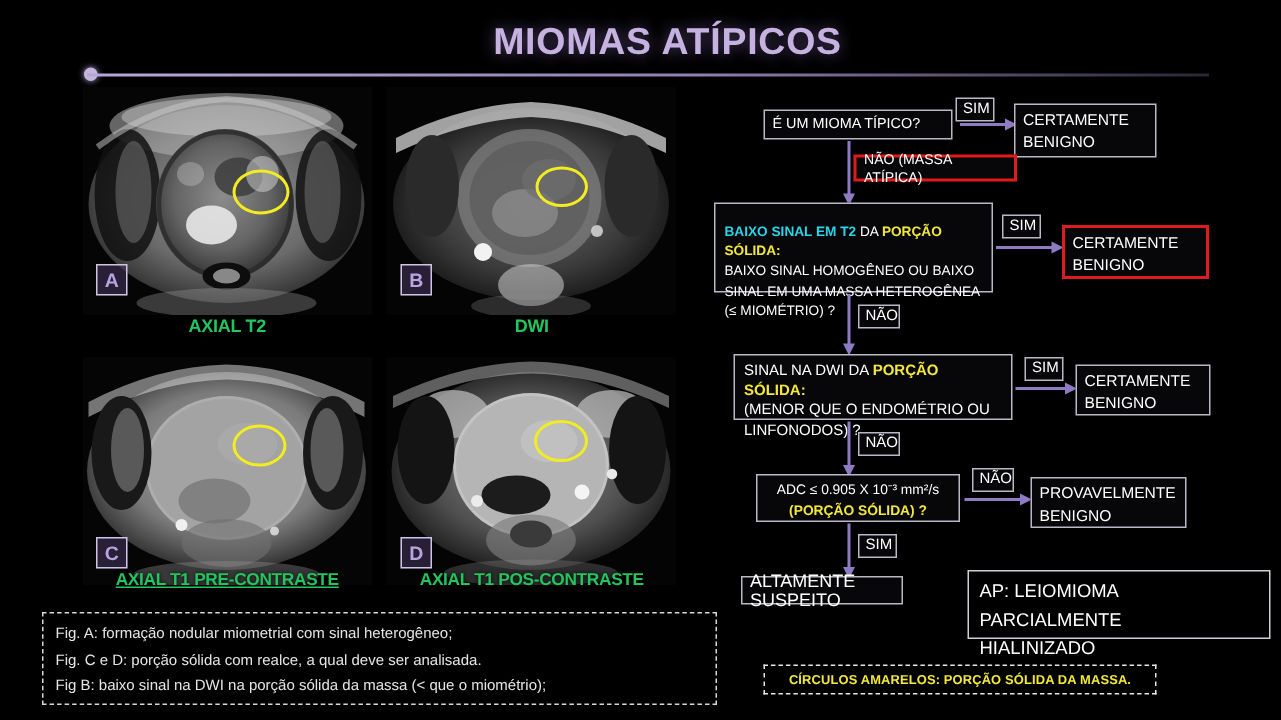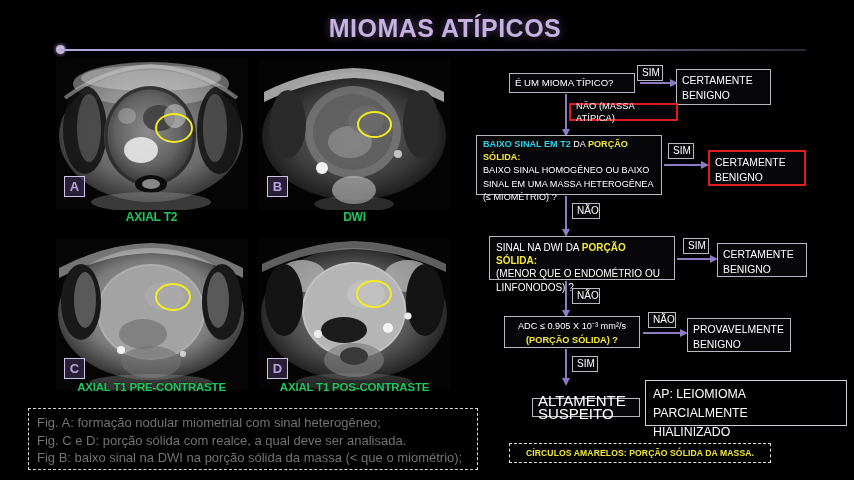--- a/index.html
+++ b/index.html
@@ -34,21 +34,21 @@
   .panel { position: absolute; overflow: hidden; background: #000; }
   .mri { position: absolute; inset: 0; }
 
   .pan-a { left: 55px;  top: 58px;  width: 193px; height: 152px; }
   .pan-b { left: 258px; top: 58px;  width: 193px; height: 152px; }
   .pan-c { left: 55px;  top: 238px; width: 193px; height: 152px; }
   .pan-d { left: 258px; top: 238px; width: 193px; height: 152px; }
 
   .cap-a { left: 55px;  top: 210px; width: 193px; }
   .cap-b { left: 258px; top: 210px; width: 193px; }
-  .cap-c { left: 55px;  top: 381px; width: 193px; }
+  .cap-c { left: 55px;  top: 381px; width: 193px; text-decoration: underline; }
   .cap-d { left: 258px; top: 381px; width: 193px; }
   .cap {
     position: absolute; text-align: center;
     color: #22c55e; font-weight: bold; font-size: 12px;
     text-shadow: 0 0 3px rgba(0,0,0,.9);
     letter-spacing: -.2px;
   }
   .cap.small { font-size: 11.5px; }
 
   .plabel {
@@ -67,21 +67,21 @@
     background: transparent;
   }
 
   
   .caption-box {
     position: absolute; left: 28px; top: 408px; width: 450px; height: 62px;
     border: 1.5px dashed #d8d8d8; background:#000;
     padding: 5px 8px;
   }
   .caption-box div {
-    color: #737373; font-size: 13px; line-height: 17.5px; white-space: nowrap;
+    color: #e5e5e5; font-size: 10px; line-height: 17.5px; white-space: nowrap;
   }
 
   
   .fbox {
     position: absolute;
     border: 1px solid #b9b9c6;
     background: #070709;
     color: #ffffff;
     font-size: 9.6px; line-height: 12.4px;
     padding: 3px 5px;
@@ -266,21 +266,21 @@
 
   <div class="fbox" style="left:509px; top:73px; width:126px; height:20px; display:flex; align-items:center;">É UM MIOMA TÍPICO?</div>
   <div class="arrow-h" style="left:640px; top:82px; width:31px;"></div>
   <div class="fbox tag" style="left:637px; top:65px; width:26px; height:16px;">SIM</div>
   <div class="fbox two" style="left:676px; top:69px; width:95px; height:36px;">CERTAMENTE
 BENIGNO</div>
 
   <div class="arrow-v" style="left:565px; top:94px; height:36px;"></div>
   <div class="fbox red" style="left:569px; top:103px; width:109px; height:18px; display:flex; align-items:center; font-size:9.4px;">NÃO (MASSA ATÍPICA)</div>
 
-  <div class="fbox" style="left:476px; top:135px; width:186px; height:60px; font-size:9.1px; line-height:13.2px; padding:2px 6px; white-space:normal;">
+  <div class="fbox" style="left:476px; top:135px; width:186px; height:60px; font-size:9.1px; line-height:13.2px; padding:12px 6px; white-space:normal;">
     <span class="cy">BAIXO SINAL EM T2</span><span> DA </span><span class="yl">PORÇÃO SÓLIDA:</span><br>
     <span>BAIXO SINAL HOMOGÊNEO OU BAIXO</span><br>
     <span>SINAL EM UMA MASSA HETEROGÊNEA</span><br>
     <span>(≤ MIOMÉTRIO) ?</span>
   </div>
   <div class="arrow-h" style="left:664px; top:164px; width:38px;"></div>
   <div class="fbox tag" style="left:668px; top:143px; width:26px; height:16px;">SIM</div>
   <div class="fbox two red" style="left:708px; top:150px; width:98px; height:36px;">CERTAMENTE
 BENIGNO</div>
 
@@ -305,21 +305,21 @@
     <span class="yl">(PORÇÃO SÓLIDA) ?</span>
   </div>
   <div class="arrow-h" style="left:643px; top:332px; width:38px;"></div>
   <div class="fbox tag" style="left:648px; top:312px; width:28px; height:16px;">NÃO</div>
   <div class="fbox two" style="left:687px; top:318px; width:104px; height:34px;">PROVAVELMENTE
 BENIGNO</div>
 
   <div class="arrow-v" style="left:565px; top:349px; height:30px;"></div>
   <div class="fbox tag" style="left:572px; top:356px; width:26px; height:16px;">SIM</div>
 
-  <div class="fbox" style="left:532px; top:384px; width:108px; height:19px; font-size:15px; display:flex; align-items:center; justify-content:center;margin-top:14px;">ALTAMENTE SUSPEITO</div>
+  <div class="fbox" style="left:494px; top:384px; width:108px; height:19px; font-size:12px; display:flex; align-items:center; justify-content:center;">ALTAMENTE SUSPEITO</div>
 
   <div class="ap-box" style="white-space: pre-line;">AP: LEIOMIOMA PARCIALMENTE
 HIALINIZADO</div>
 
   <div class="legend-box">
     <span>CÍRCULOS AMARELOS: PORÇÃO SÓLIDA DA MASSA.</span>
   </div>
 
 </div>
 

